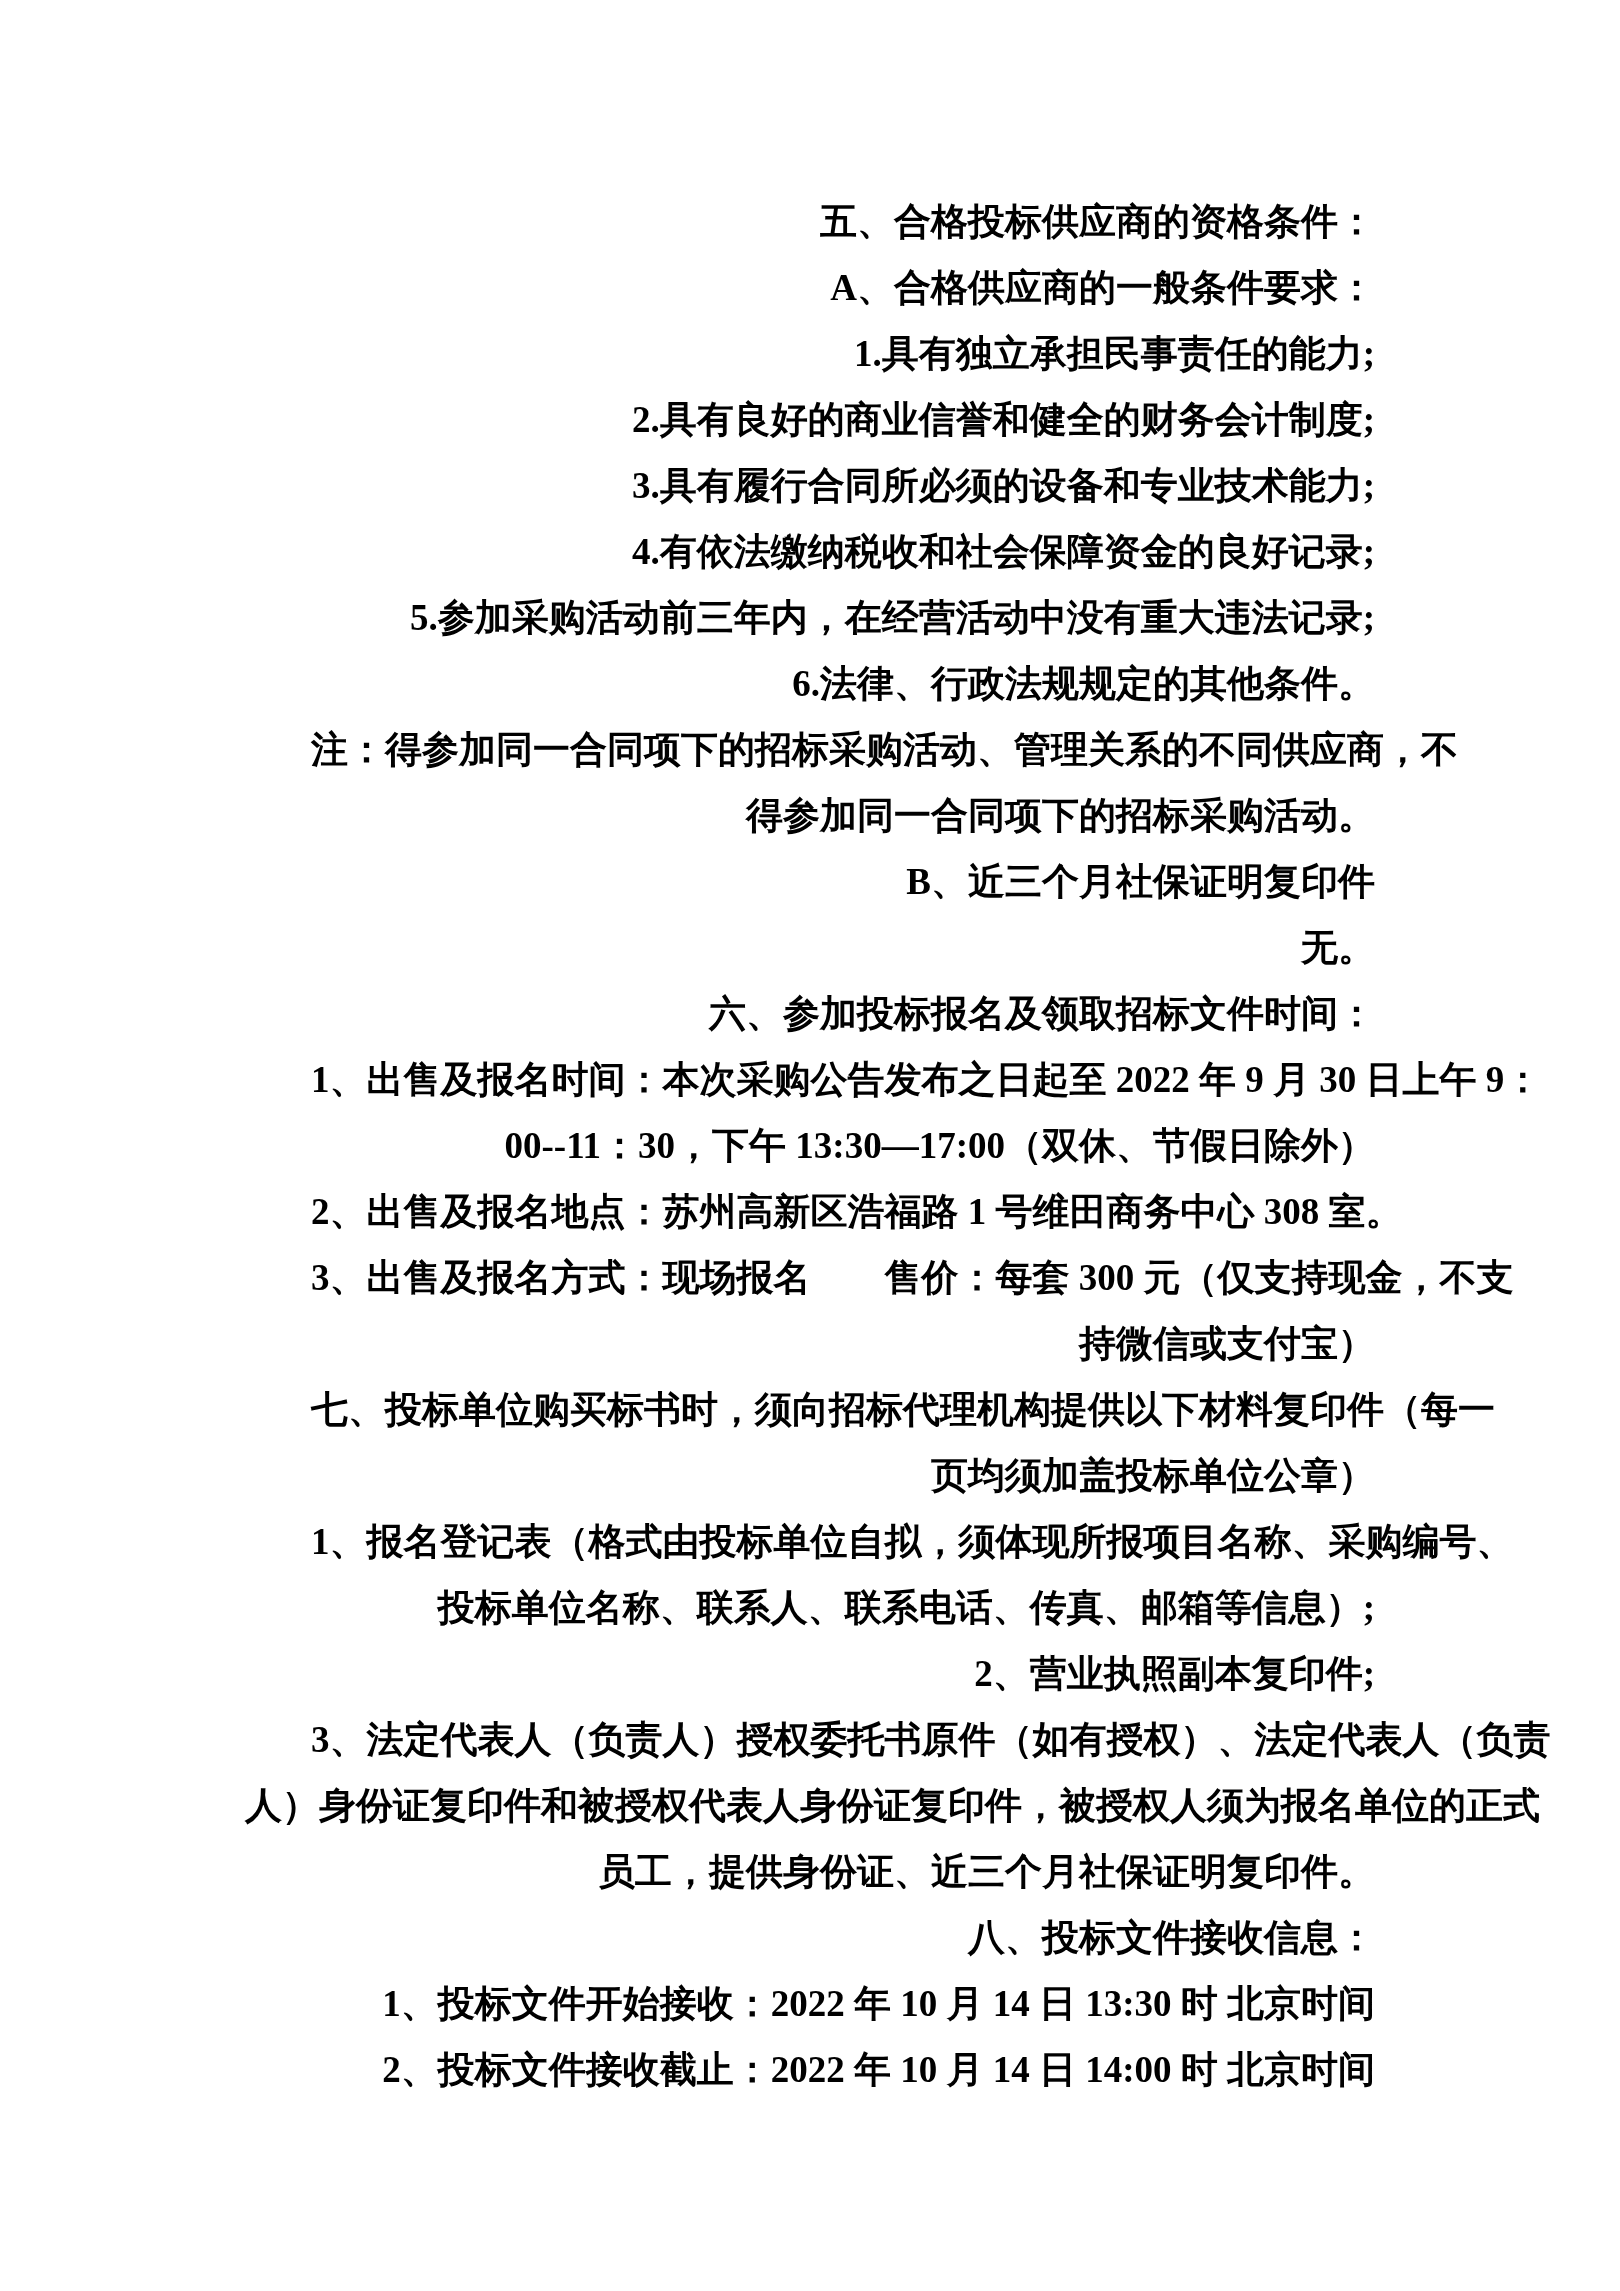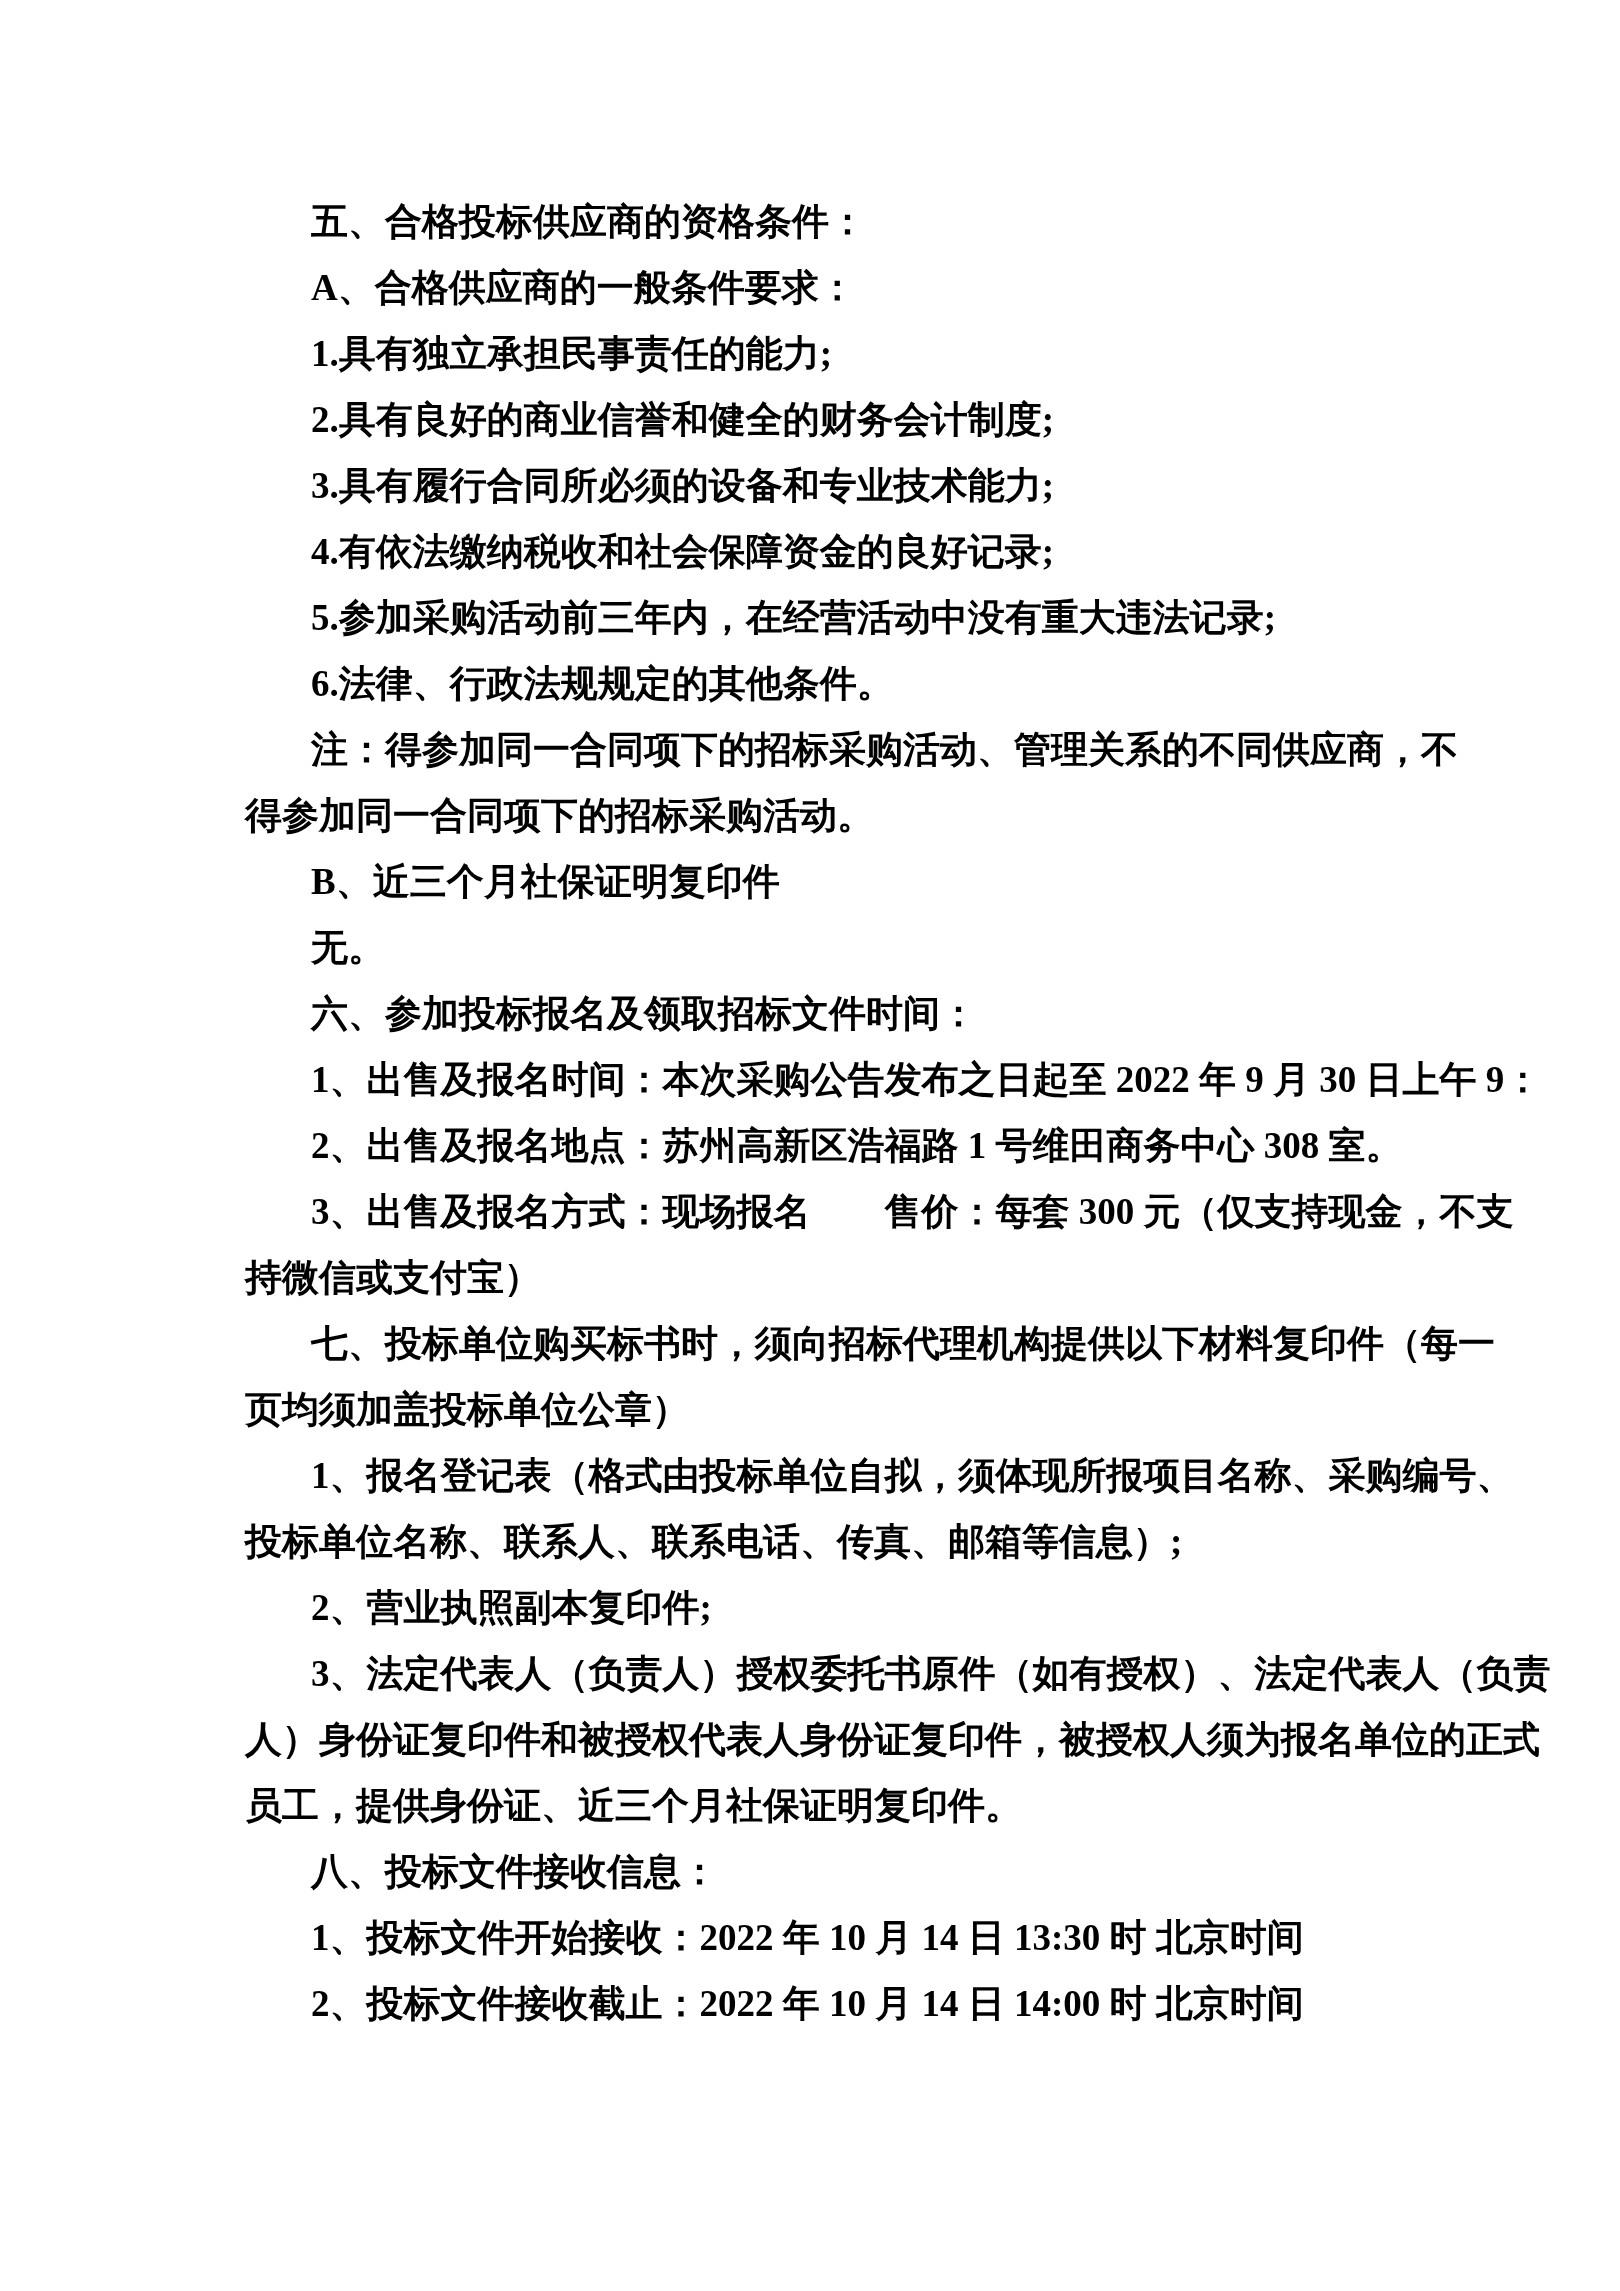--- a/index.html
+++ b/index.html
@@ -12,20 +12,21 @@
     margin: 0 auto;
     overflow: hidden;
     font-family: "Liberation Serif", "DejaVu Serif", serif;
     color: #000000;
   }
   .text-block {
     position: absolute;
     left: 245px;
     top: 189px;
     width: 1130px;
+    text-align: right;
   }
   .line {
     height: 66px;
     line-height: 66px;
     font-size: 37px;
     white-space: pre;
     overflow: visible;
   }
   .line.indent { padding-left: 66px; }
   .b { font-weight: 700; }
@@ -44,20 +45,21 @@
     <div class="line indent"><span class="r">3.具有履行合同所必须的设备和专业技术能力;</span></div>
     <div class="line indent"><span class="r">4.有依法缴纳税收和社会保障资金的良好记录;</span></div>
     <div class="line indent"><span class="r">5.参加采购活动前三年内，在经营活动中没有重大违法记录;</span></div>
     <div class="line indent"><span class="r">6.法律、行政法规规定的其他条件。</span></div>
     <div class="line indent"><span class="b">注：得参加同一合同项下的招标采购活动、管理关系的不同供应商，不</span></div>
     <div class="line"><span class="b">得参加同一合同项下的招标采购活动。</span></div>
     <div class="line indent"><span class="b">B、近三个月社保证明复印件</span></div>
     <div class="line indent"><span class="r">无。</span></div>
     <div class="line indent"><span class="b">六、参加投标报名及领取招标文件时间：</span></div>
     <div class="line indent"><span class="r">1、出售及报名时间：本次采购公告发布之日起至 </span><span class="b">2022 年 9 月 30 日上午 9：</span></div>
+    <div class="line"><span class="b">00--11：30，下午 13:30—17:00</span><span class="r">（双休、节假日除外）</span></div>
     <div class="line indent"><span class="r">2、出售及报名地点：苏州高新区浩福路 1 号维田商务中心 308 室。</span></div>
     <div class="line indent"><span class="r">3、出售及报名方式：现场报名　　售价：每套 300 元</span><span class="b">（仅支持现金，不支</span></div>
     <div class="line"><span class="b">持微信或支付宝）</span></div>
     <div class="line indent"><span class="b">七、投标单位购买标书时，须向招标代理机构提供以下材料复印件（每一</span></div>
     <div class="line"><span class="b">页均须加盖投标单位公章）</span></div>
     <div class="line indent"><span class="r">1、报名登记表（格式由投标单位自拟，须体现所报项目名称、采购编号、</span></div>
     <div class="line"><span class="r">投标单位名称、联系人、联系电话、传真、邮箱等信息）;</span></div>
     <div class="line indent"><span class="r">2、营业执照副本复印件;</span></div>
     <div class="line indent"><span class="r">3、法定代表人（负责人）授权委托书原件（如有授权）、法定代表人（负责</span></div>
     <div class="line"><span class="r">人）身份证复印件和被授权代表人身份证复印件，被授权人须为报名单位的正式</span></div>

